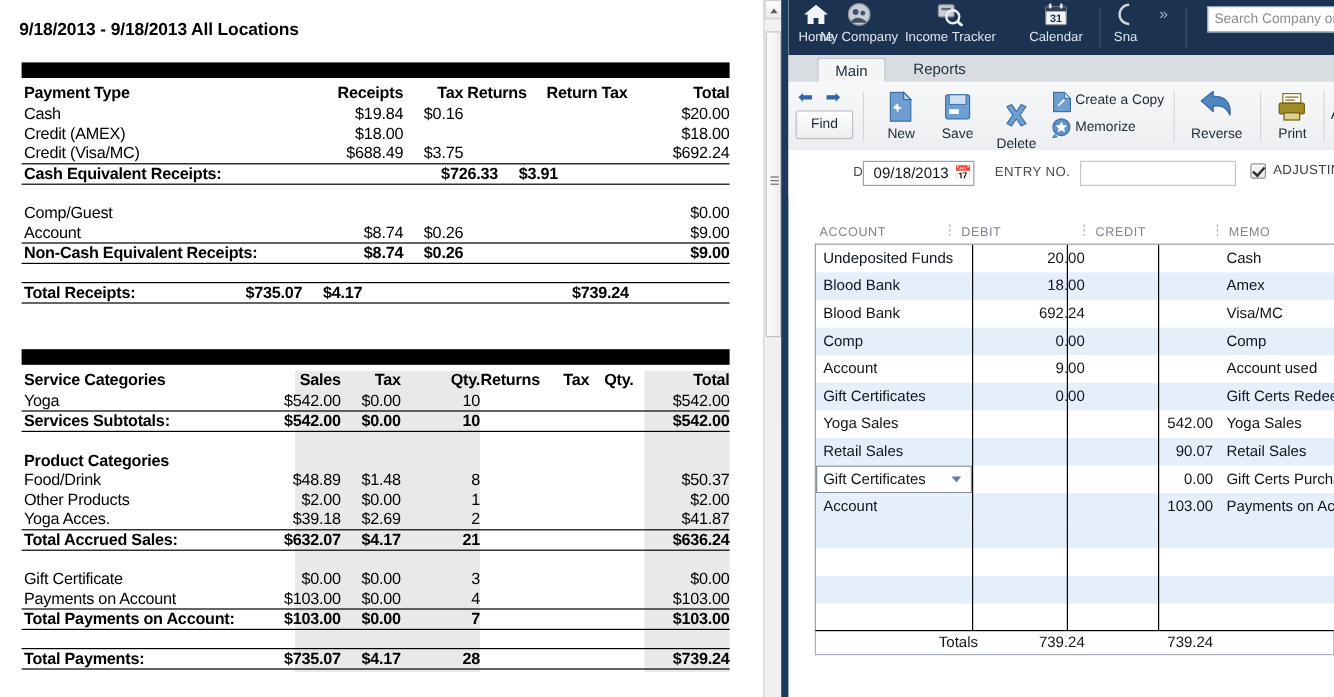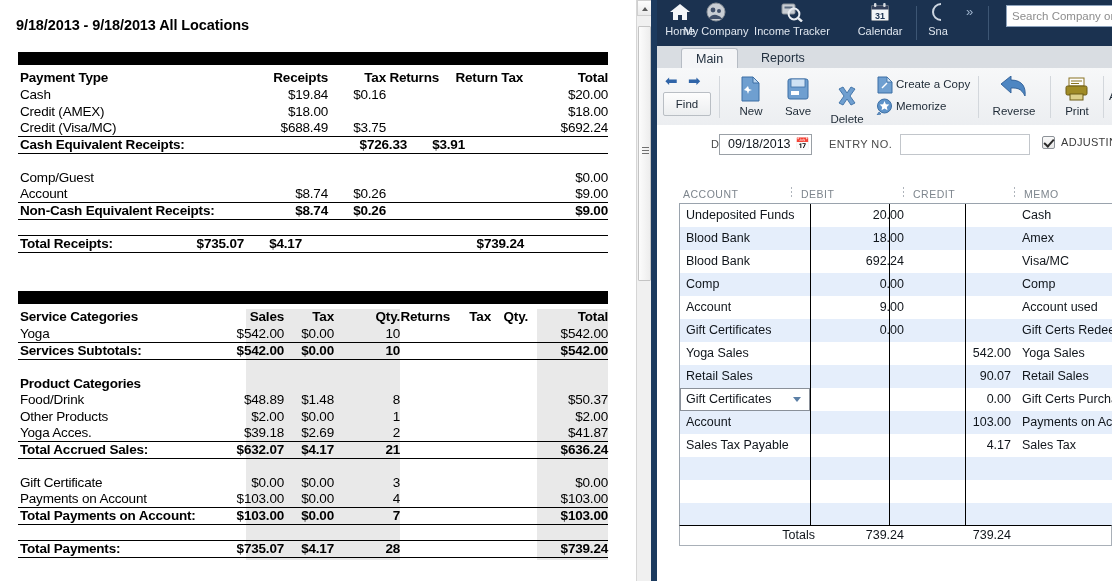--- a/index.html
+++ b/index.html
@@ -22,21 +22,21 @@
     letter-spacing:-0.1px;
   }
   .blackbar{position:absolute;background:#000;height:13px;}
   .rrow{position:relative;height:16.5px;white-space:nowrap;}
   .rcell{position:absolute;font-size:13.5px;color:#000;line-height:16.5px;
          letter-spacing:-0.2px;}
   .c-label{left:20px;text-align:left;}
   .bold{font-weight:bold;}
   .num{text-align:right;}
   
-  .c-receipts{right:308px;}
+  .c-receipts{right:300px;}
   .c-tax{right:250px;}
   .c-returns{right:197px;}
   .c-rtax{right:113px;}
   .c-total{right:28px;}
 
   .c-sales{right:352px;}
   .c-tax2{right:302px;}
   .c-qty{right:236px;}
   .c-returns2{right:186px;}
   .c-tax3{right:145px;}
@@ -607,26 +607,20 @@
             <span class="gcell g-debit"></span>
             <span class="gcell g-credit">0.00</span>
             <span class="gcell g-memo">Gift Certs Purchased</span>
           </div>
           <div class="grow alt">
             <span class="gcell g-acct">Account</span>
             <span class="gcell g-debit"></span>
             <span class="gcell g-credit">103.00</span>
             <span class="gcell g-memo">Payments on Account</span>
           </div>
-          <div class="grow ">
-            <span class="gcell g-acct">Sales Tax Payable</span>
-            <span class="gcell g-debit"></span>
-            <span class="gcell g-credit">4.17</span>
-            <span class="gcell g-memo">Sales Tax</span>
-          </div>
           <div class="grow alt">
             <span class="gcell g-acct"></span>
             <span class="gcell g-debit"></span>
             <span class="gcell g-credit"></span>
             <span class="gcell g-memo"></span>
           </div>
           <div class="grow ">
             <span class="gcell g-acct"></span>
             <span class="gcell g-debit"></span>
             <span class="gcell g-credit"></span>

